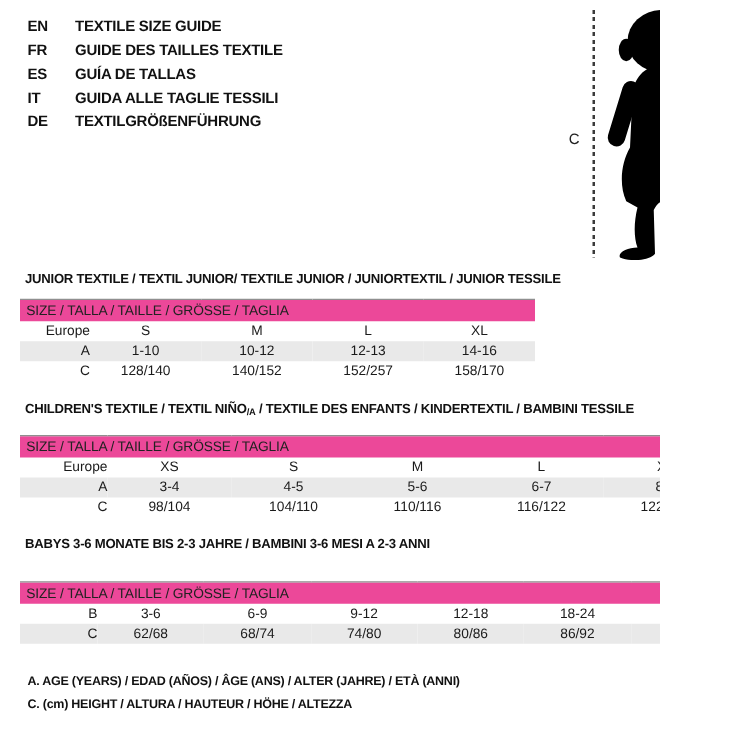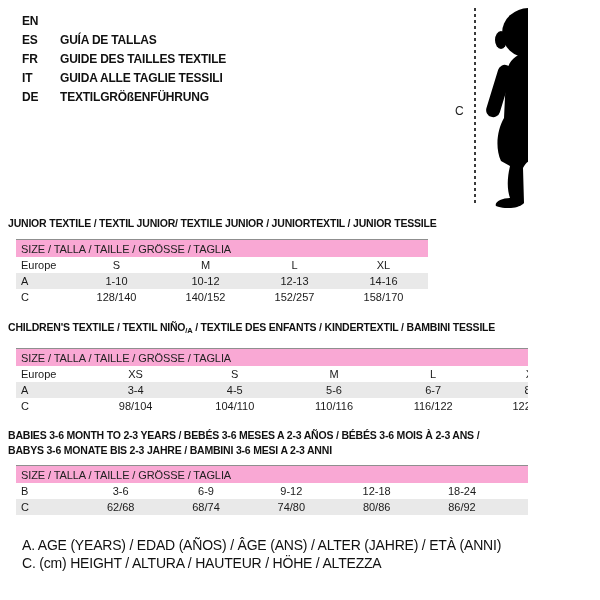--- a/index.html
+++ b/index.html
@@ -13,56 +13,57 @@
   .lang-code{width:38px;}
   
   .measure-line{
     position:absolute;left:474px;top:8px;width:2px;height:198px;
     background:repeating-linear-gradient(to bottom,#3a3a3a 0 3px,transparent 3px 6px);
   }
   .measure-label{position:absolute;left:455px;top:104px;font-size:12px;color:#222;}
   .silhouette{position:absolute;left:484px;top:6px;}
   
   .sec-title{
-    position:absolute;left:8px;font-size:10.5px;font-weight:bold;color:#111;
+    position:absolute;left:20px;font-size:10.5px;font-weight:bold;color:#111;
     letter-spacing:-0.2px;line-height:15px;white-space:nowrap;
   }
   .subscript{font-size:7.5px;vertical-align:-2px;}
   table.size-table{
     position:absolute;left:16px;border-collapse:collapse;table-layout:fixed;
     font-size:11px;color:#1a1a1a;
   }
   table.size-table th{
-    background:#f9a8d4;border-top:1px solid #8f8f8f;
+    background:#ec4899;border-top:1px solid #8f8f8f;
     font-weight:normal;text-align:left;padding:2px 0 2px 5px;height:13px;
     font-size:11px;color:#222;letter-spacing:-0.1px;
   }
   table.size-table td{height:16px;text-align:center;padding:0;}
-  table.size-table td.lbl{text-align:left;padding-left:5px;margin-left:24px;}
+  table.size-table td.lbl{text-align:right;padding-left:5px;margin-left:24px;}
   table.size-table tr.alt td{background:#e9e9e9;}
   
   .footnotes{position:absolute;left:22px;top:537px;}
-  .footnote{font-size:14px;font-weight:normal;color:#111;line-height:17.5px;letter-spacing:-0.2px;white-space:nowrap;}
+  .footnote{font-size:10px;font-weight:bold;color:#111;line-height:17.5px;letter-spacing:-0.2px;white-space:nowrap;}
 </style>
 </head>
 <body>
 
 <div class="page">
 
   <div class="lang-block">
     <div class="lang-row">
       <span class="lang-code">EN</span>
+      <span class="lang-label">TEXTILE SIZE GUIDE</span>
+    </div>
+    <div class="lang-row">
+      <span class="lang-code">FR</span>
+      <span class="lang-label">GUIDE DES TAILLES TEXTILE</span>
     </div>
     <div class="lang-row">
       <span class="lang-code">ES</span>
       <span class="lang-label">GUÍA DE TALLAS</span>
-    </div>
-    <div class="lang-row">
-      <span class="lang-code">FR</span>
-      <span class="lang-label">GUIDE DES TAILLES TEXTILE</span>
     </div>
     <div class="lang-row">
       <span class="lang-code">IT</span>
       <span class="lang-label">GUIDA ALLE TAGLIE TESSILI</span>
     </div>
     <div class="lang-row">
       <span class="lang-code">DE</span>
       <span class="lang-label">TEXTILGRÖßENFÜHRUNG</span>
     </div>
   </div>
@@ -176,21 +177,20 @@
         <td>98/104</td>
         <td>104/110</td>
         <td>110/116</td>
         <td>116/122</td>
         <td>122/128</td>
       </tr>
     </tbody>
   </table>
 
   <div class="sec-title" style="top:428px;">
-    <div>BABIES 3-6 MONTH TO 2-3 YEARS / BEBÉS 3-6 MESES A 2-3 AÑOS / BÉBÉS 3-6 MOIS À 2-3 ANS /</div>
     <div>BABYS 3-6 MONATE BIS 2-3 JAHRE / BAMBINI 3-6 MESI A 2-3 ANNI</div>
   </div>
   <table class="size-table" style="top:465px;width:574px;">
     <colgroup>
         <col style="width:62px;">
         <col>
         <col>
         <col>
         <col>
         <col>

